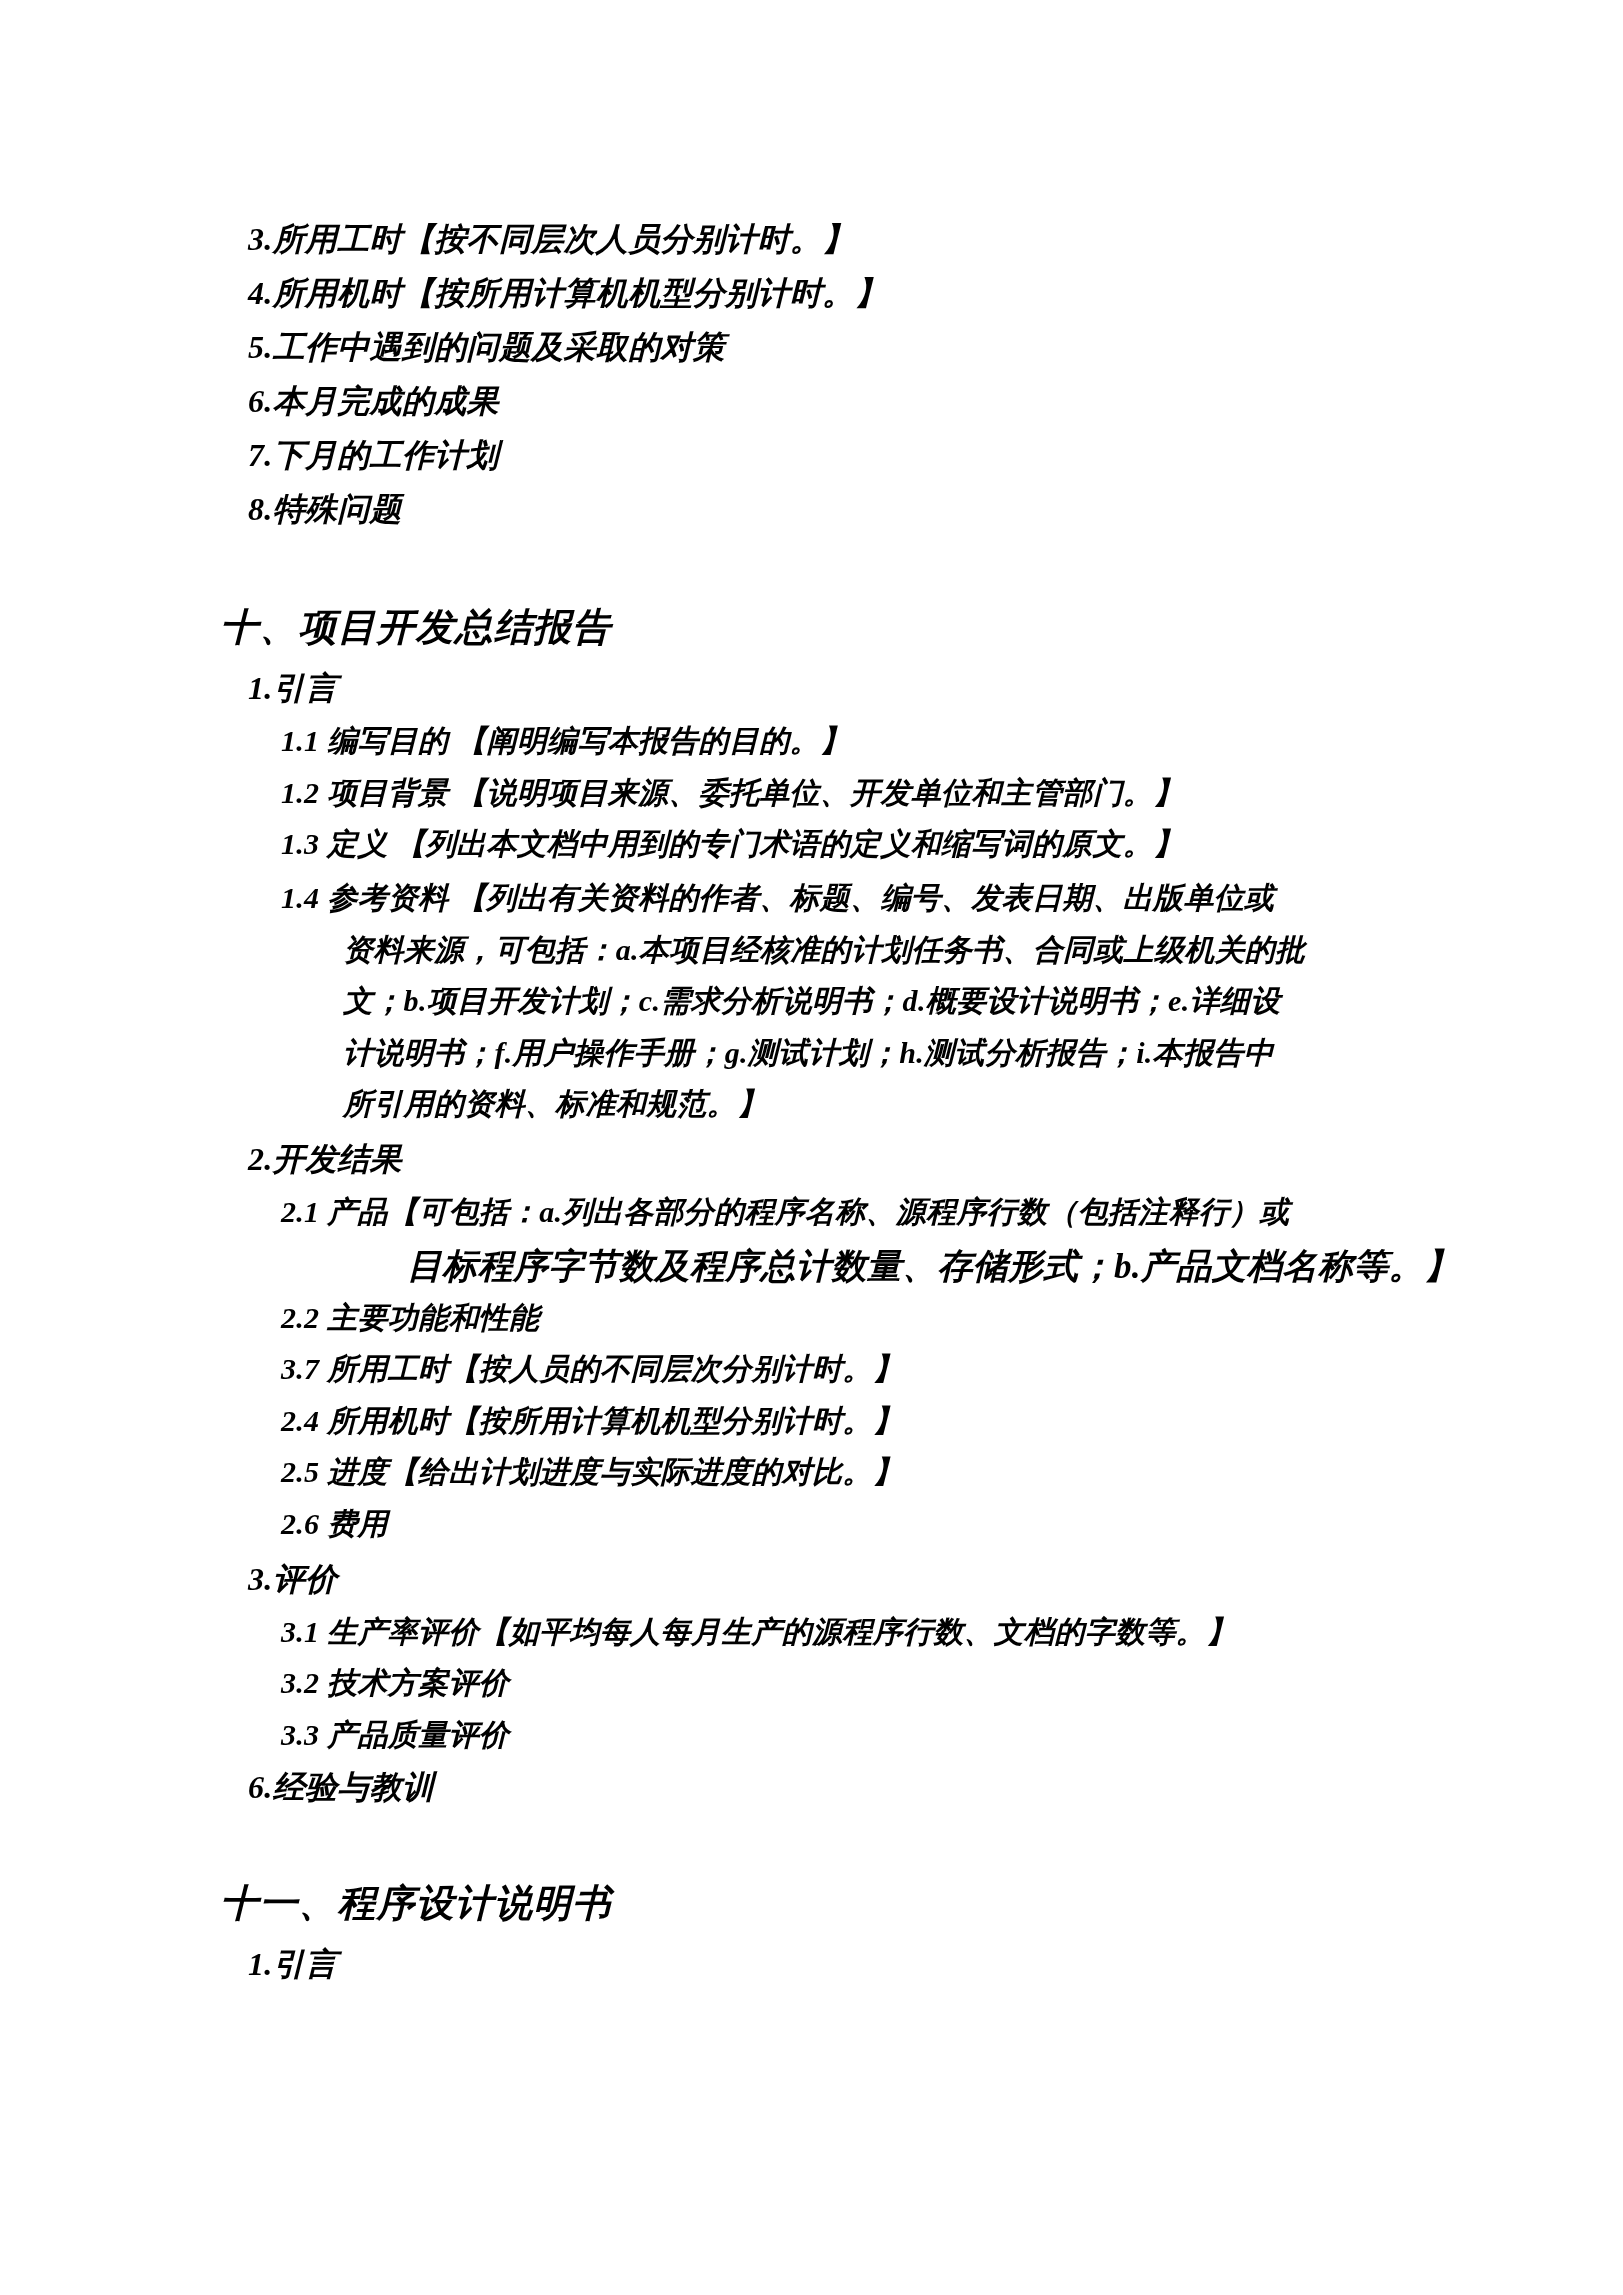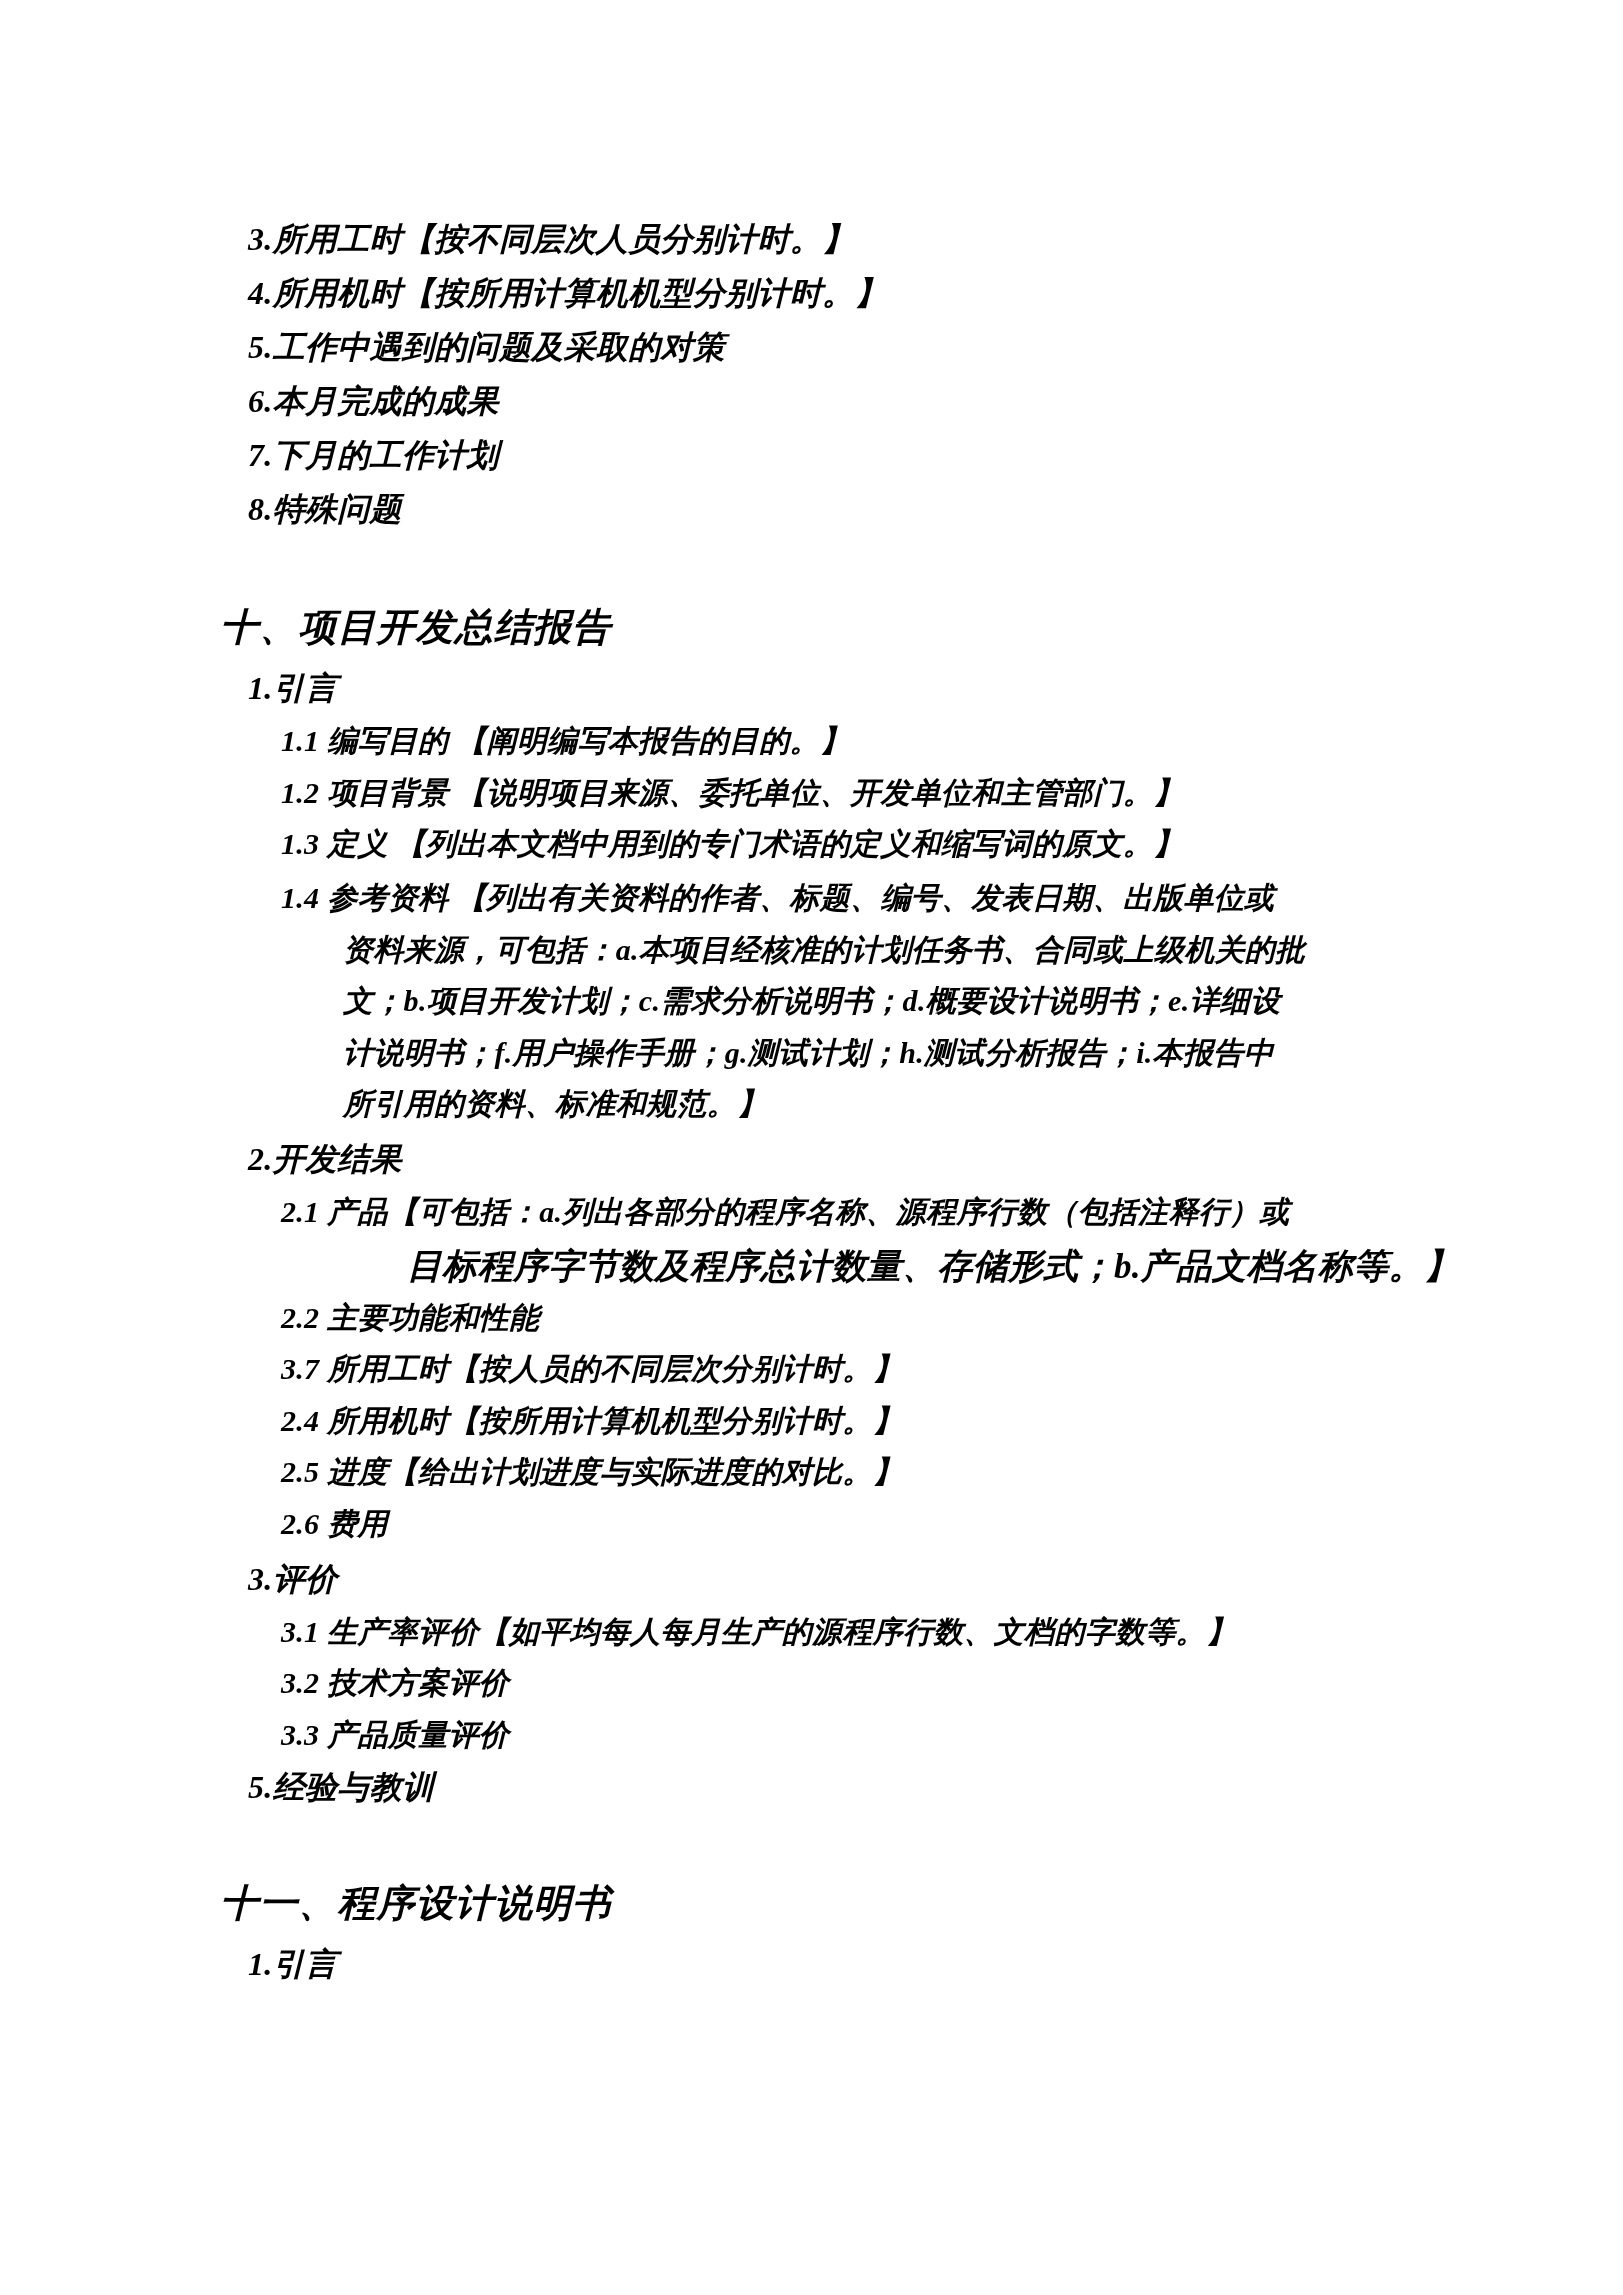--- a/index.html
+++ b/index.html
@@ -109,19 +109,19 @@
       <div class="line cont2" style="top: 1249px;">目标程序字节数及程序总计数量、存储形式；b.产品文档名称等。】</div>
       <div class="line lvl2" style="top: 1303px;">2.2 主要功能和性能</div>
       <div class="line lvl2" style="top: 1354px;">3.7 所用工时【按人员的不同层次分别计时。】</div>
       <div class="line lvl2" style="top: 1406px;">2.4 所用机时【按所用计算机机型分别计时。】</div>
       <div class="line lvl2" style="top: 1457px;">2.5 进度【给出计划进度与实际进度的对比。】</div>
       <div class="line lvl2" style="top: 1509px;">2.6 费用</div>
       <div class="line lvl1" style="top: 1563px;">3.评价</div>
       <div class="line lvl2" style="top: 1617px;">3.1 生产率评价【如平均每人每月生产的源程序行数、文档的字数等。】</div>
       <div class="line lvl2" style="top: 1668px; text-align: center;">3.2 技术方案评价</div>
       <div class="line lvl2" style="top: 1720px;">3.3 产品质量评价</div>
-      <div class="line lvl1" style="top: 1771px;">5.经验与教训</div>
+      <div class="line lvl1" style="top: 1771px;">6.经验与教训</div>
       <div class="line heading" style="top: 1884px;">十一、程序设计说明书</div>
       <div class="line lvl1" style="top: 1948px;">1.引言</div>
     </div>
   <div class="page-number">12</div>
 </div>
 
 
 </body></html>

